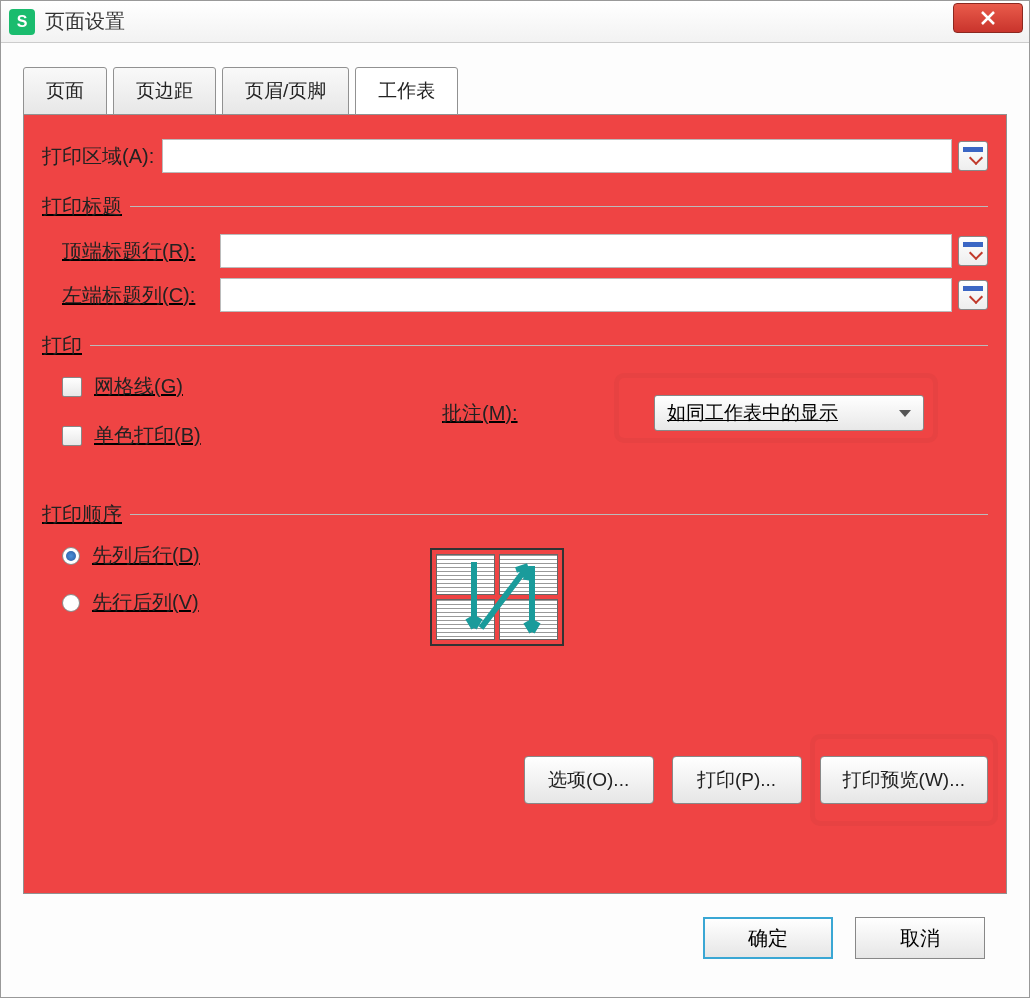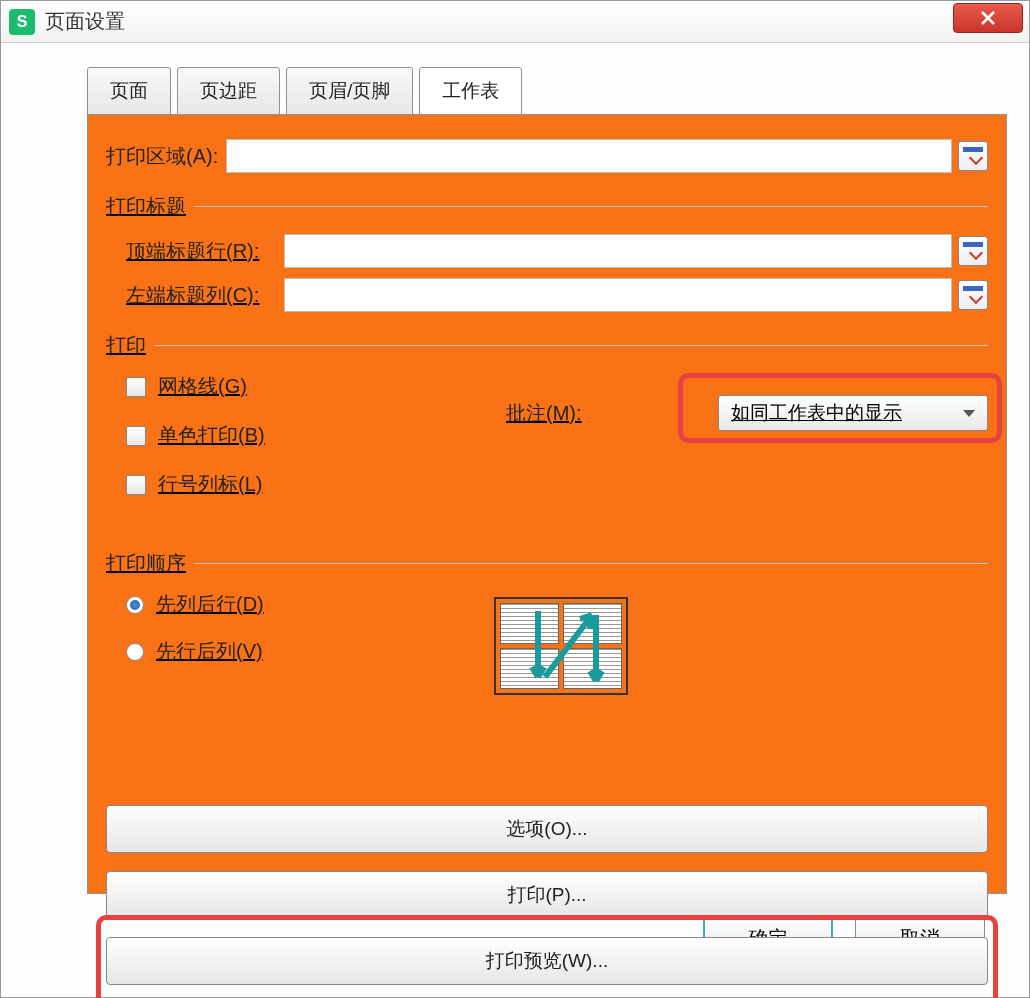--- a/index.html
+++ b/index.html
@@ -69,21 +69,20 @@
     }
     .close-btn svg {
       width: 16px;
       height: 16px;
     }
     .content-area {
       flex: 1;
       padding: 24px 22px 18px 22px;
       display: flex;
       flex-direction: column;
-      align-items: flex-end;
     }
     .tab-container {
       flex: 1;
       position: relative;
     }
     .tab-header {
       display: flex;
       gap: 6px;
       position: relative;
       z-index: 2;
@@ -98,21 +97,21 @@
       color: #222;
       position: relative;
     }
     .tab.active {
       background: #fff;
       border-bottom: 1px solid #fff;
       border-color: #919191;
     }
     .tab-body {
       border: 1px solid #919191;
-      background: #f97316;
+      background: #ef4444;
       margin-top: -1px;
       padding: 24px 18px 30px 18px;
       position: relative;
       z-index: 1;
       height: 780px;
     }
     .row {
       display: flex;
       align-items: center;
       margin-bottom: 10px;
@@ -288,21 +287,20 @@
     }
     .order-arrow {
       position: absolute;
       pointer-events: none;
     }
     .btn-row {
       display: flex;
       justify-content: flex-end;
       gap: 18px;
       margin-top: 140px;
-      flex-direction: column;
     }
     .btn {
       padding: 10px 22px;
       border: 1px solid #888;
       background: linear-gradient(to bottom, #fff, #e6e6e6);
       border-radius: 4px;
       cursor: pointer;
       font-size: 19px;
       color: #222;
       min-width: 130px;
@@ -428,24 +426,20 @@
           <div class="fieldset-content print-columns">
             <div class="print-col-left">
               <div class="checkbox-row">
                 <div class="checkbox"></div>
                 <span class="label">网格线(G)</span>
               </div>
               <div class="checkbox-row">
                 <div class="checkbox"></div>
                 <span class="label">单色打印(B)</span>
               </div>
-              <div class="checkbox-row">
-                <div class="checkbox"></div>
-                <span class="label">行号列标(L)</span>
-              </div>
             </div>
             <div class="print-col-right">
               <div style="display:flex;align-items:center;margin-bottom:24px;position:relative;">
                 <span class="right-label" style="width:200px">批注(M):</span>
                 <div class="comment-wrap" style="margin-bottom:0;">
                   <div class="highlight-box highlight-1"></div>
                   <div class="dropdown">
                     <span>如同工作表中的显示</span>
                     <div class="dropdown-arrow"></div>
                   </div>

